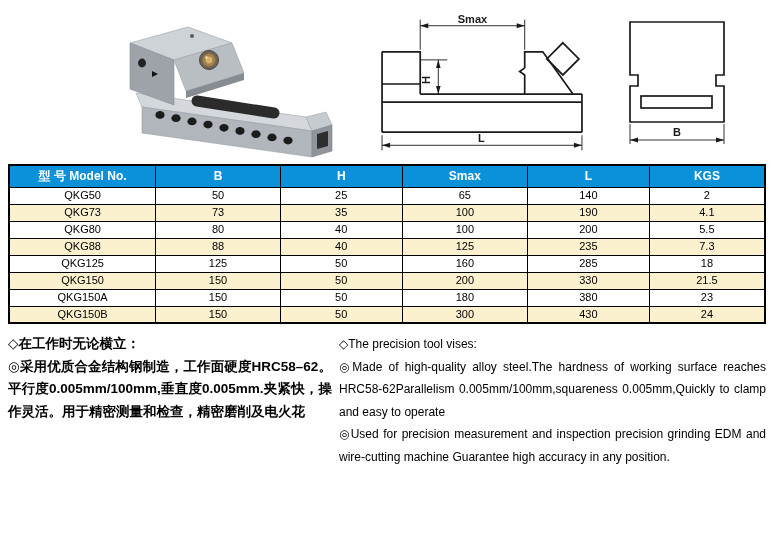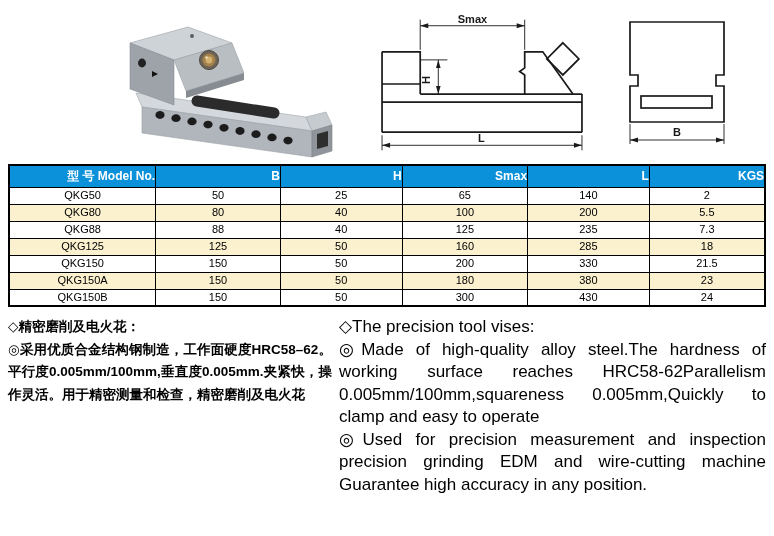--- a/index.html
+++ b/index.html
@@ -26,36 +26,36 @@
   
   table.spec {
     width: 758px; margin: 2px 8px 0 8px;
     border-collapse: collapse;
     border: 2px solid #000;
     table-layout: fixed;
   }
   table.spec th {
     background: #0b91d9; color: #fff;
     font-size: 12px; font-weight: bold;
-    height: 22px; text-align: right;
+    height: 22px; text-align: center;
     border: 1px solid #000;
   }
   table.spec td {
     font-size: 11px; text-align: center;
     height: 17px; line-height: 15px;
     border: 1px solid #000;
     background: #ffffff;
   }
   table.spec tbody tr:nth-child(even) td { background: #fbf1cf; }
 
   
   .notes {
     display: flex; margin: 9px 8px 0 8px; width: 758px;
   }
-  .note-col p { font-size: 17px; line-height: 22.5px; text-align: justify; }
+  .note-col p { font-size: 12px; line-height: 22.5px; text-align: justify; }
   .note-cn { width: 324px; margin-right: 7px; }
   .note-cn p { font-weight: bold; font-size: 13.5px; }
   .note-en { width: 427px; }
   .note-en p { font-weight: normal; }
 </style>
 </head>
 <body>
 
 <div class="page">
 
@@ -167,20 +167,28 @@
     <tbody>
         <tr>
           <td>QKG50</td>
           <td>50</td>
           <td>25</td>
           <td>65</td>
           <td>140</td>
           <td>2</td>
         </tr>
         <tr>
+          <td>QKG73</td>
+          <td>73</td>
+          <td>35</td>
+          <td>100</td>
+          <td>190</td>
+          <td>4.1</td>
+        </tr>
+        <tr>
           <td>QKG80</td>
           <td>80</td>
           <td>40</td>
           <td>100</td>
           <td>200</td>
           <td>5.5</td>
         </tr>
         <tr>
           <td>QKG88</td>
           <td>88</td>
@@ -219,21 +227,21 @@
           <td>50</td>
           <td>300</td>
           <td>430</td>
           <td>24</td>
         </tr>
       </tbody>
   </table>
 
   <div class="notes">
     <div class="note-col note-cn">
-      <p>◇精密磨削及电火花：</p>
+      <p>◇在工作时无论横立：</p>
       <p>◎采用优质合金结构钢制造，工作面硬度HRC58–62。平行度0.005mm/100mm,垂直度0.005mm.夹紧快，操作灵活。用于精密测量和检查，精密磨削及电火花</p>
     </div>
     <div class="note-col note-en">
       <p>◇The precision tool vises:</p>
       <p>◎Made of high-quality alloy steel.The hardness of working surface reaches HRC58-62Parallelism 0.005mm/100mm,squareness 0.005mm,Quickly to clamp and easy to operate</p>
       <p>◎Used for precision measurement and inspection precision grinding EDM and wire-cutting machine Guarantee high accuracy in any position.</p>
     </div>
   </div>
 
 </div>

